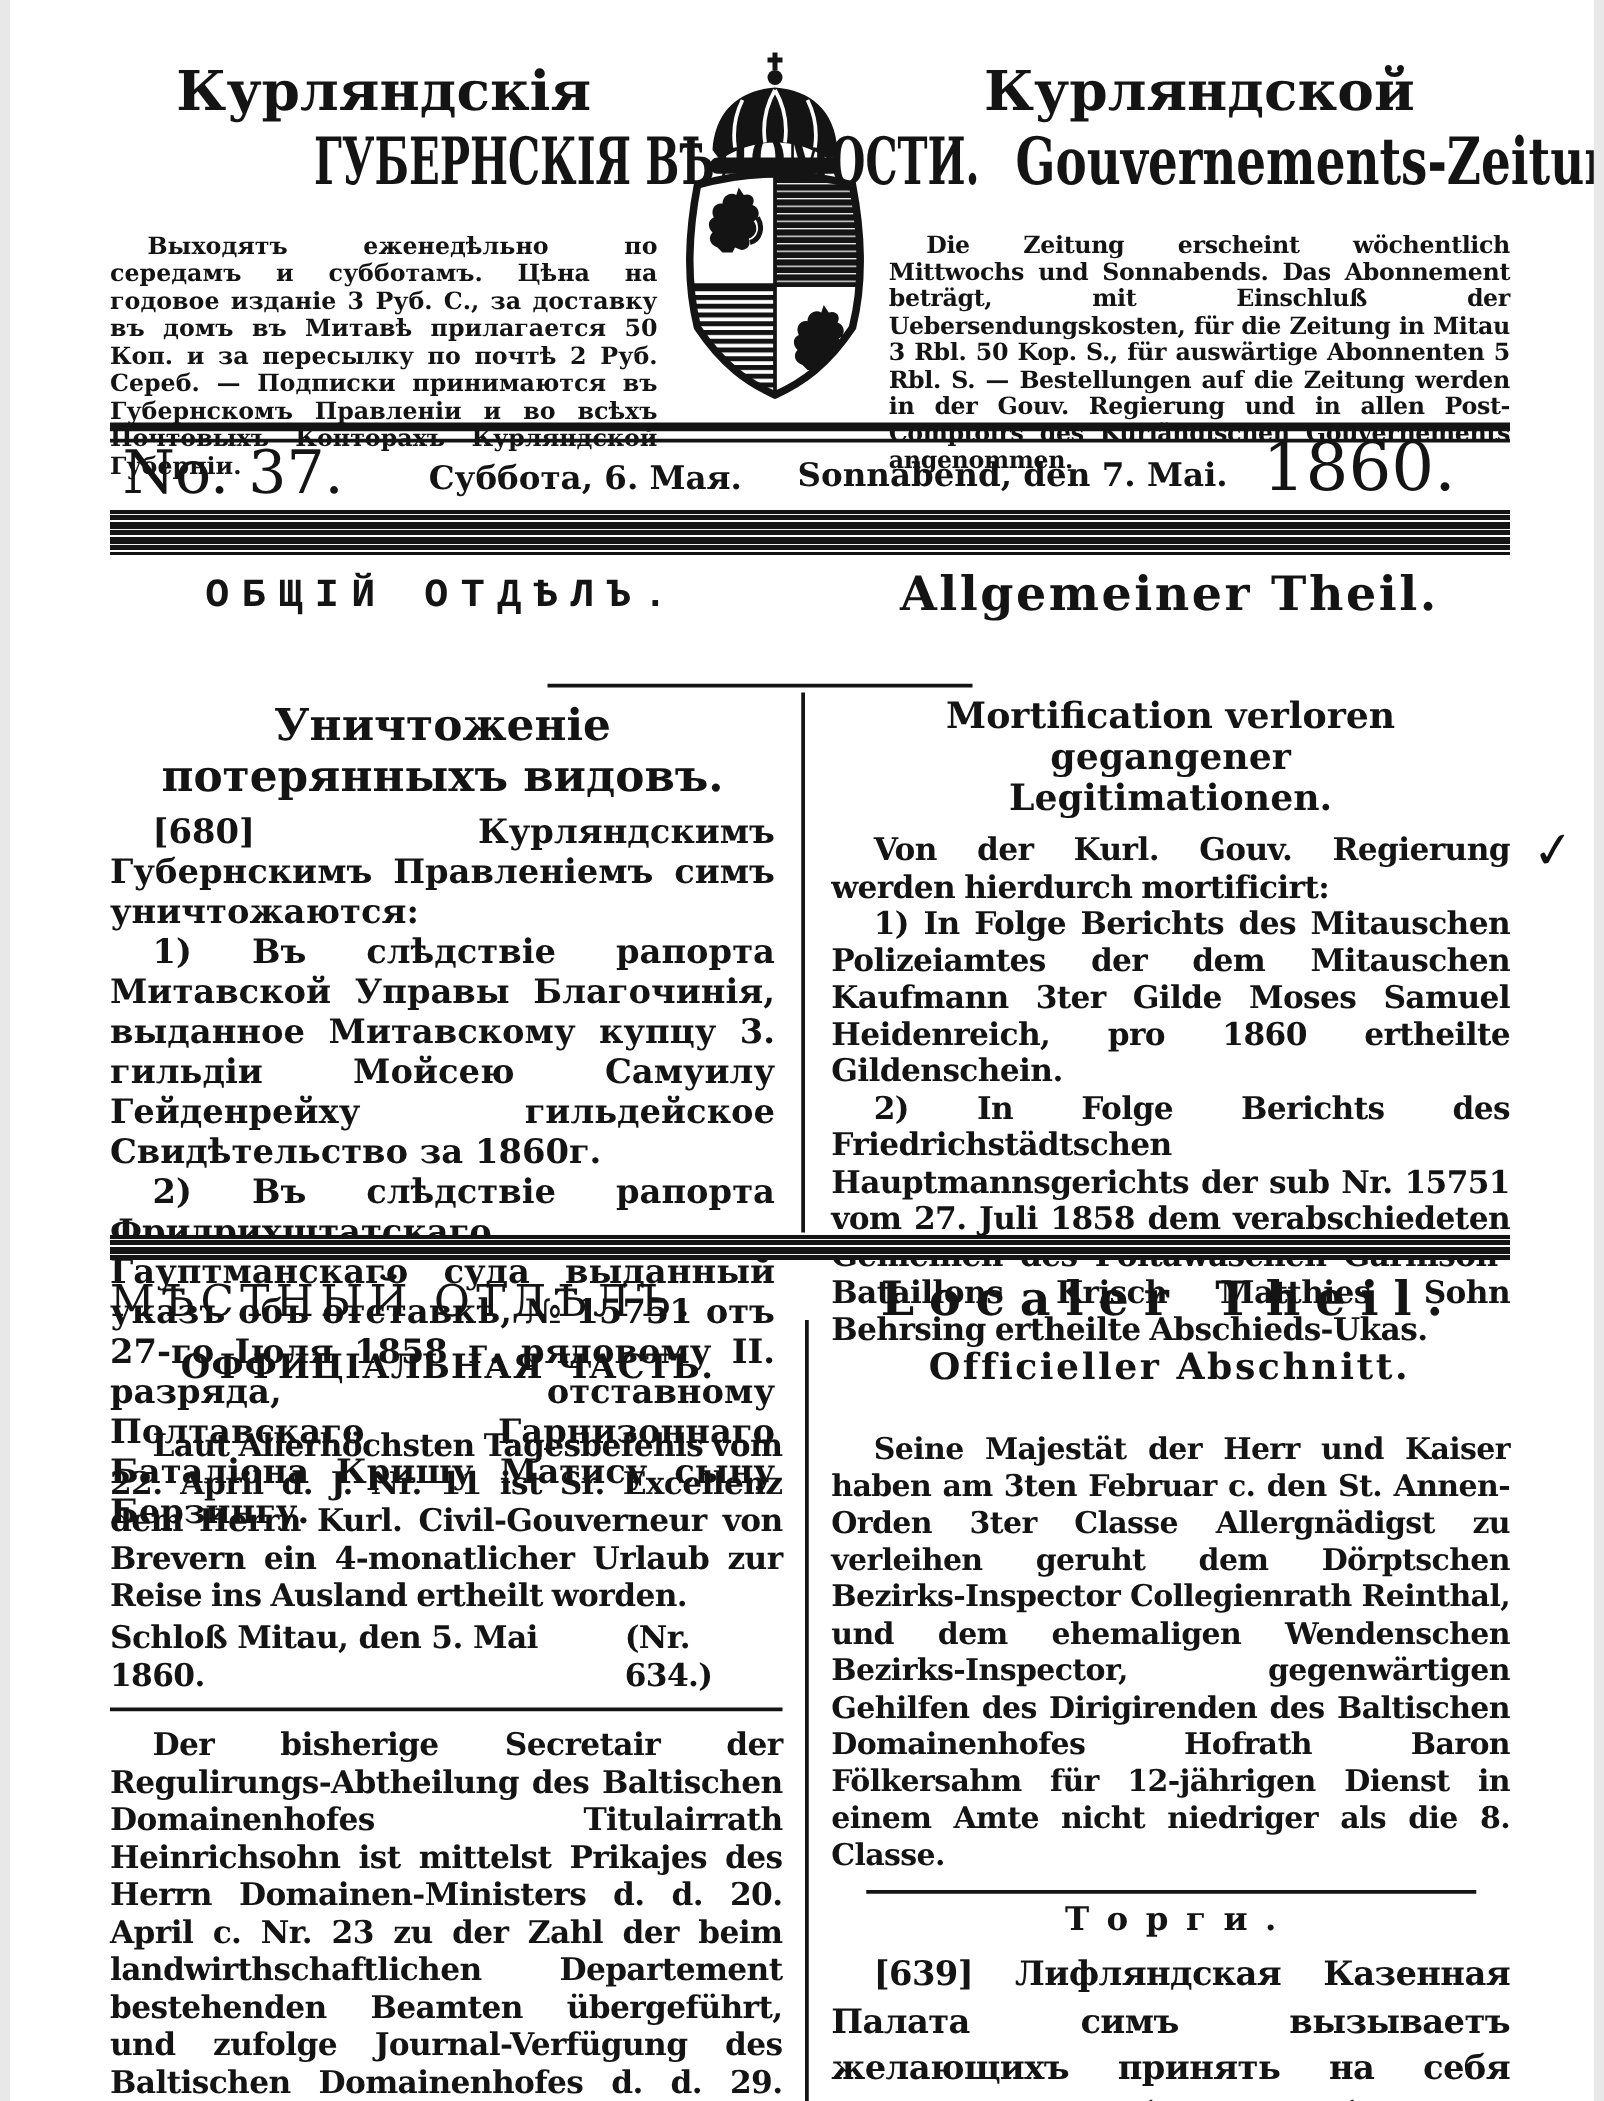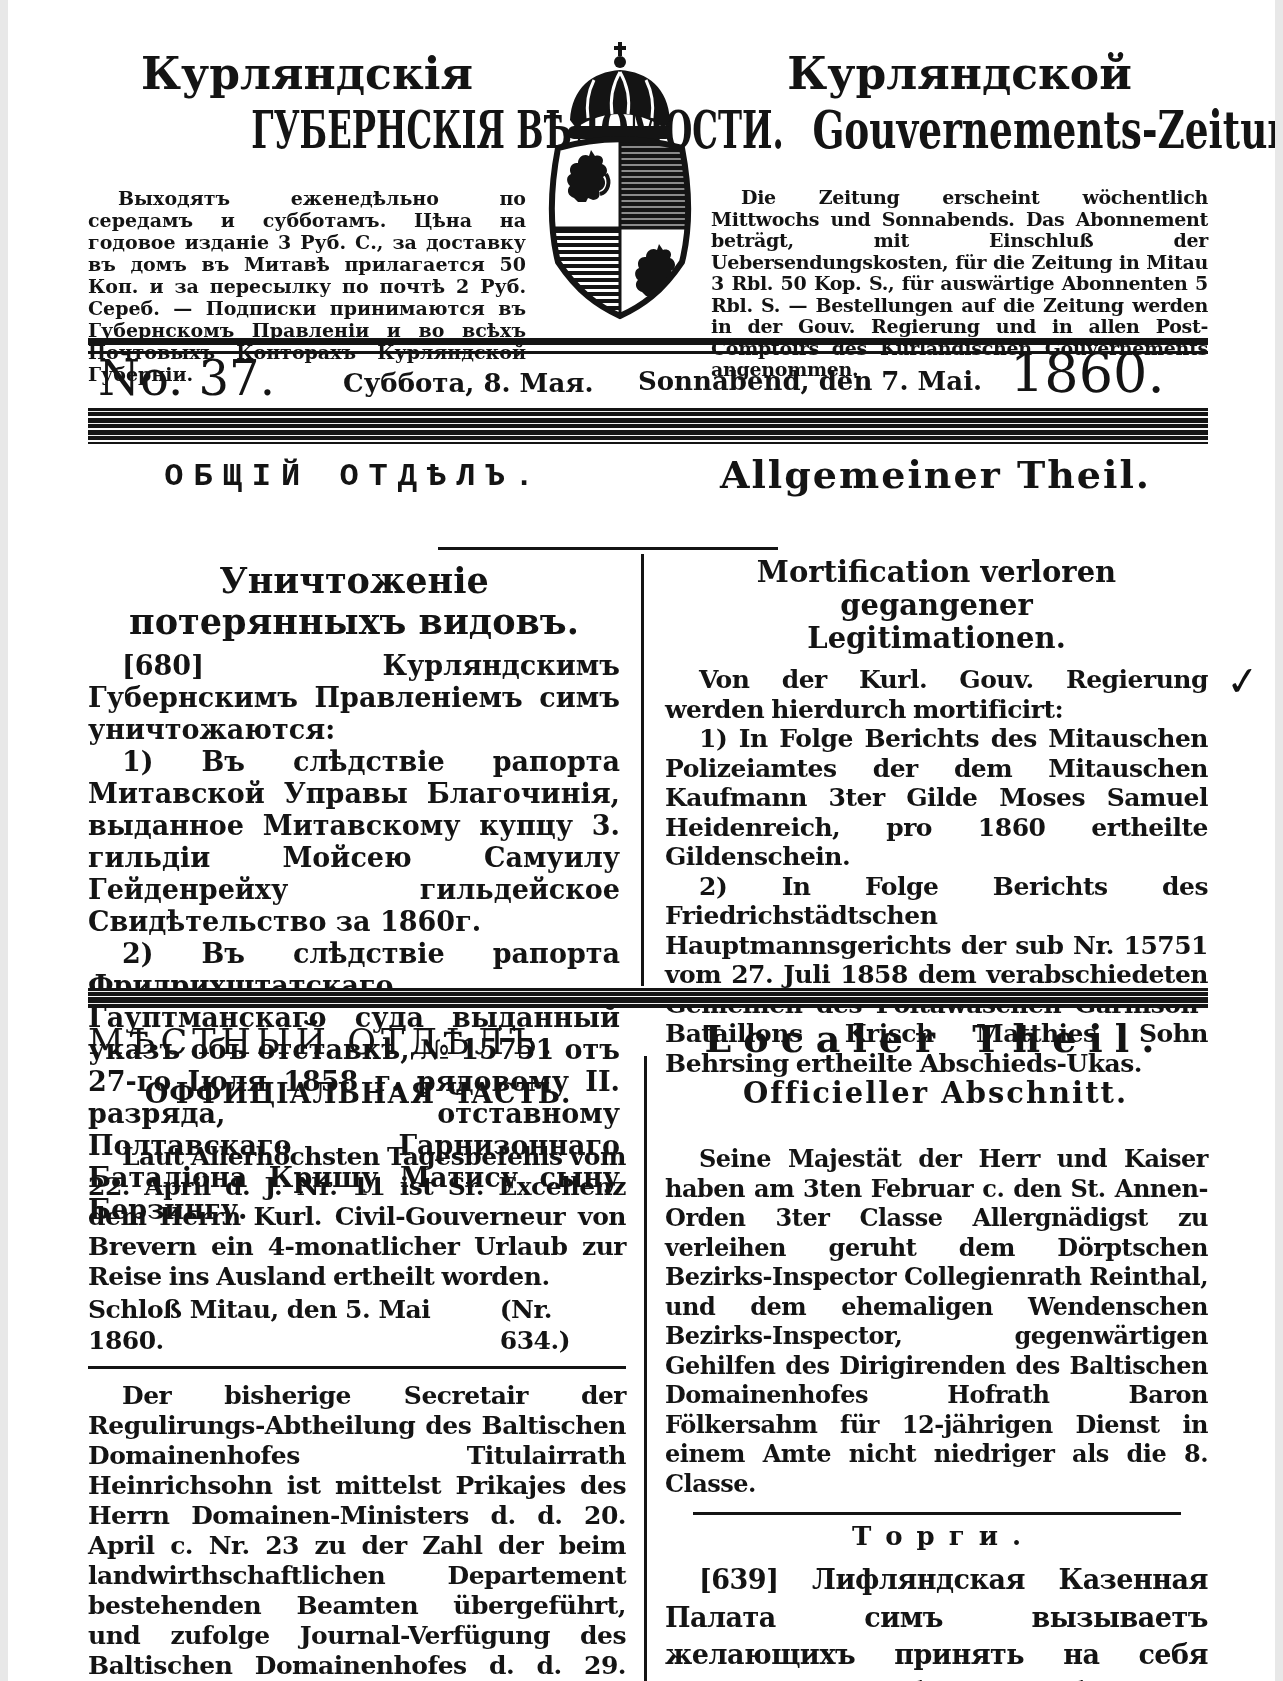--- a/index.html
+++ b/index.html
@@ -127,21 +127,21 @@
     <div class="mast-title1">Курляндской</div>
     <div class="mast-title2-wrap">
       <span class="mast-title2 de">Gouvernements-Zeitung.</span>
     </div>
     <div class="mast-info de">Die Zeitung erscheint wöchentlich Mittwochs und Sonnabends. Das Abonnement beträgt, mit Einschluß der Uebersendungskosten, für die Zeitung in Mitau 3 Rbl. 50 Kop. S., für auswärtige Abonnenten 5 Rbl. S. — Bestellungen auf die Zeitung werden in der Gouv. Regierung und in allen Post-Comptoirs des Kurländischen Gouvernements angenommen.</div>
   </div>
 
   <div class="abs rule-double" style="left:80px; top:338px; width:1120px;"></div>
 
   <div class="abs issue-no" style="left:90px; top:352px;">No. 37.</div>
-  <div class="abs date-mid" style="left:335px; top:368px; width:250px;">Суббота, 8. Мая.</div>
+  <div class="abs date-mid" style="left:335px; top:368px; width:250px;">Суббота, 6. Мая.</div>
   <div class="abs date-mid" style="left:630px; top:366px; width:290px;">Sonnabend, den 7. Mai.</div>
   <div class="abs yearnum" style="left:1002px; top:346px;">1860.</div>
 
   <div class="abs band" style="left:80px; top:408px; width:1120px; height:36px;"></div>
 
   <div class="abs sec-head-ru" style="left:80px; top:458px; width:532px;">ОБЩІЙ ОТДѢЛЪ.</div>
   <div class="abs sec-head-de" style="left:655px; top:452px; width:545px;">Allgemeiner Theil.</div>
 
   <div class="abs hrule" style="left:430px; top:547px; width:340px;"></div>
   <div class="abs vrule" style="left:633px; top:554px; height:432px;"></div>

